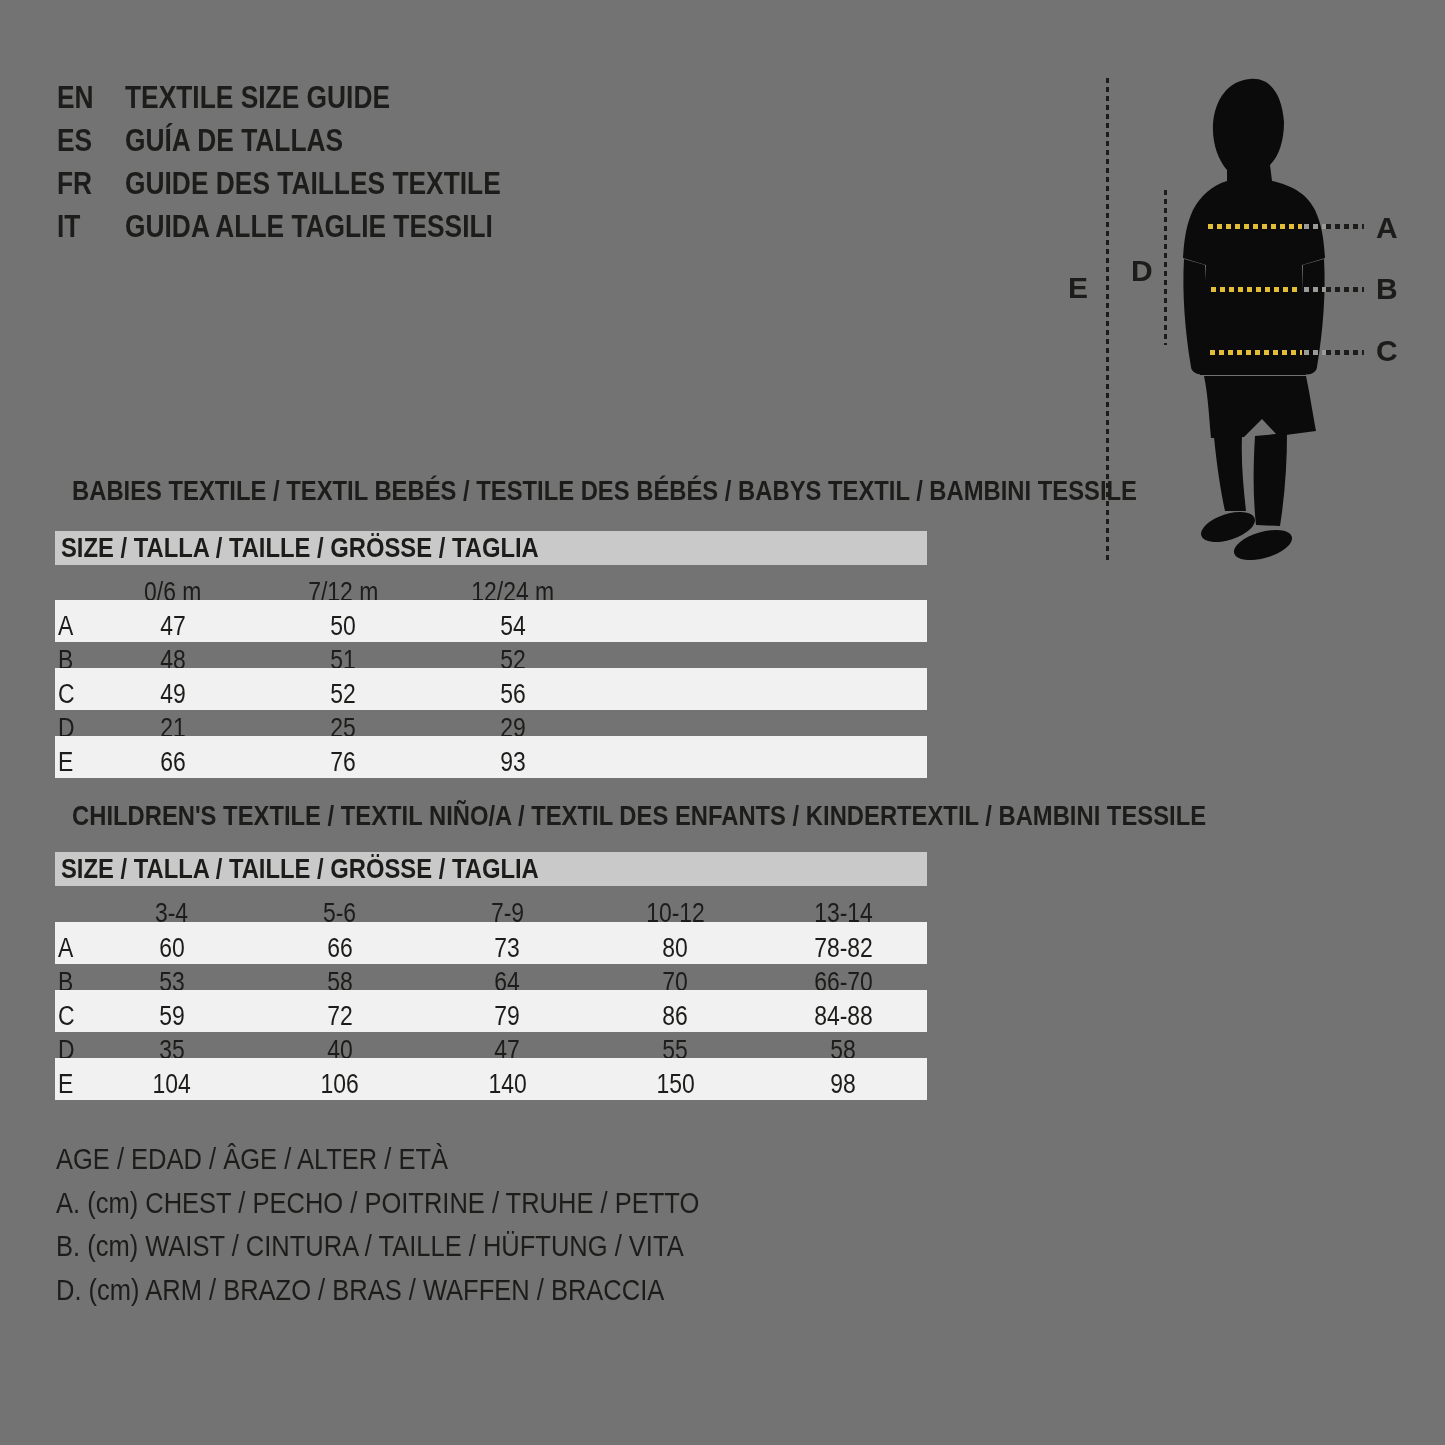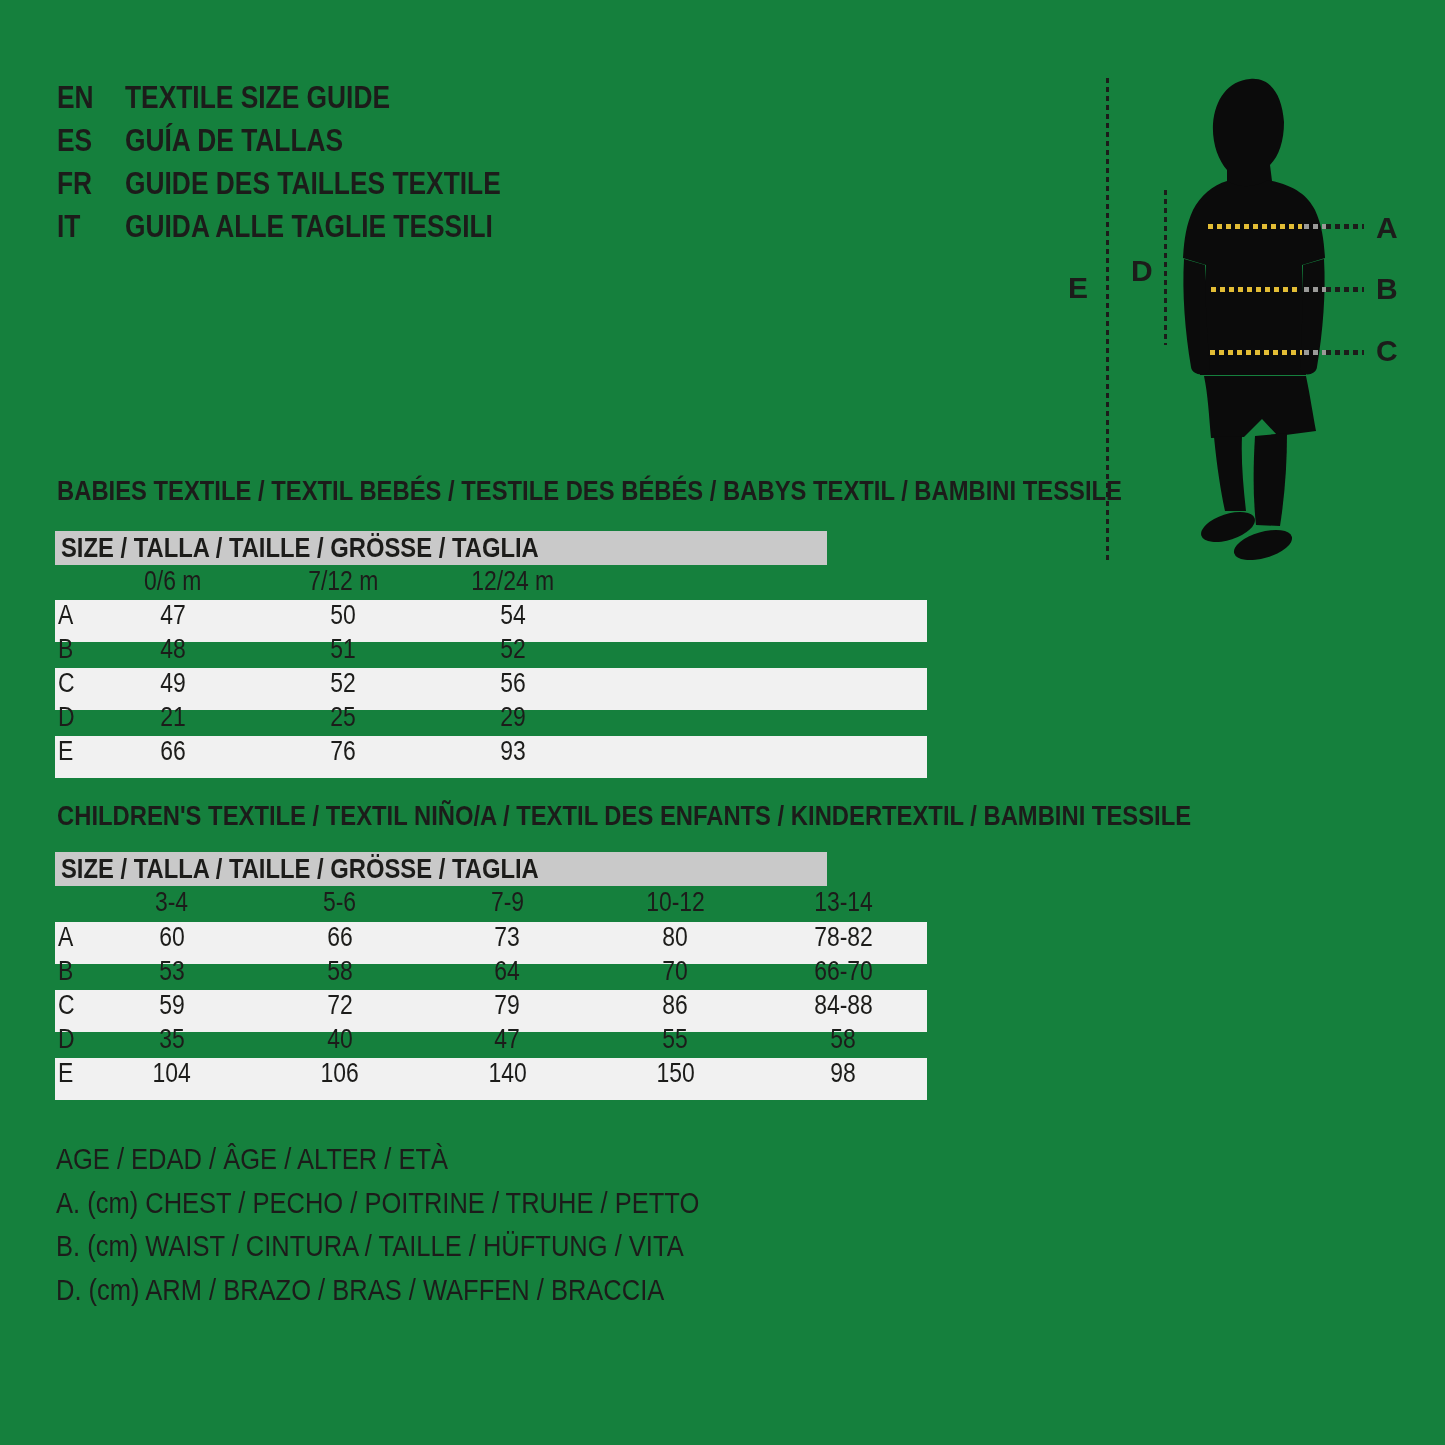--- a/index.html
+++ b/index.html
@@ -1,17 +1,17 @@
 <!DOCTYPE html>
 <html><head>
 <meta charset="utf-8">
 <style>
   html,body { margin:0; padding:0; background:#ffffff; }
   .canvas {
-    position:relative; width:1445px; height:1445px; background:#15803d;
+    position:relative; width:1445px; height:1445px; background:#737373;
     font-family:"Liberation Sans","DejaVu Sans",sans-serif;
     color:#1c1c1a; overflow:hidden;
   }
   
   .cond  { display:inline-block; transform:scaleX(0.85); transform-origin:0 50%; white-space:nowrap; }
   .condc { display:inline-block; transform:scaleX(0.85); transform-origin:50% 50%; white-space:nowrap; }
 
   
   .langs { position:absolute; left:57px; top:76px; }
   .lang-row { display:flex; align-items:center; height:43px; font-weight:bold; font-size:31px; }
@@ -21,25 +21,25 @@
   .vdash { position:absolute; width:3px;
     background:repeating-linear-gradient(to bottom,#1c1c1a 0 5px,transparent 5px 9px); }
   .hdash { position:absolute; height:5px; }
   .hdash.yellow { background:repeating-linear-gradient(to right,#e3bd35 0 5px,transparent 5px 9px); }
   .hdash.gray   { background:repeating-linear-gradient(to right,#9a9a98 0 5px,transparent 5px 9px); }
   .hdash.black  { background:repeating-linear-gradient(to right,#1c1c1a 0 5px,transparent 5px 9px); }
   .fig-label { position:absolute; font-weight:bold; font-size:30px; line-height:30px; }
   .silhouette { position:absolute; left:1175px; top:75px; }
 
   
-  .sect-title { position:absolute; left:57px; font-size:28px; font-weight:bold; line-height:28px; }
-  .size-bar { position:absolute; left:55px; width:772px; height:34px; background:#c9c9c9;
+  .sect-title { position:absolute; left:72px; font-size:28px; font-weight:bold; line-height:28px; }
+  .size-bar { position:absolute; left:55px; width:872px; height:34px; background:#c9c9c9;
     font-size:28px; font-weight:bold; line-height:34px; padding-left:6px; box-sizing:border-box; }
   .trow { position:absolute; left:55px; width:872px; height:42px; display:flex;
-    align-items:flex-start; font-size:27px; }
+    align-items:flex-end; font-size:27px; }
   .trow.shaded { background:#f1f1f1; }
   .tlabel { width:33px; padding-left:3px; box-sizing:border-box; }
   .bcell { width:170px; text-align:center; }
   .ccell { width:168px; text-align:center; }
 
   
   .legend { position:absolute; left:56px; top:1133px; font-size:30px; font-weight:400; }
   .legend-line { height:43.4px; display:flex; align-items:flex-end; }
 </style>
 </head>

